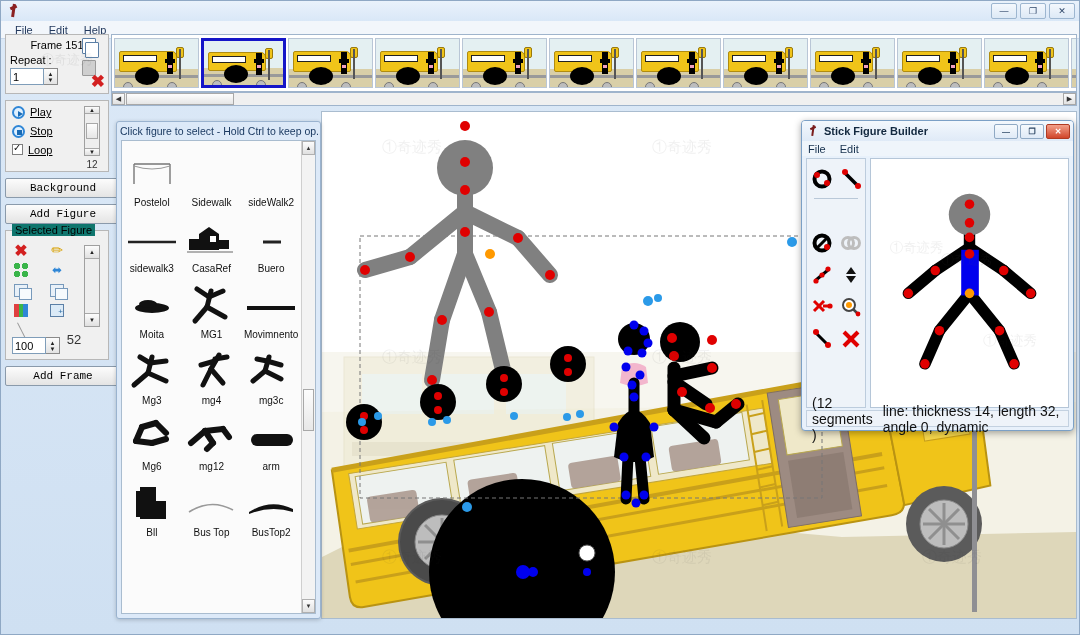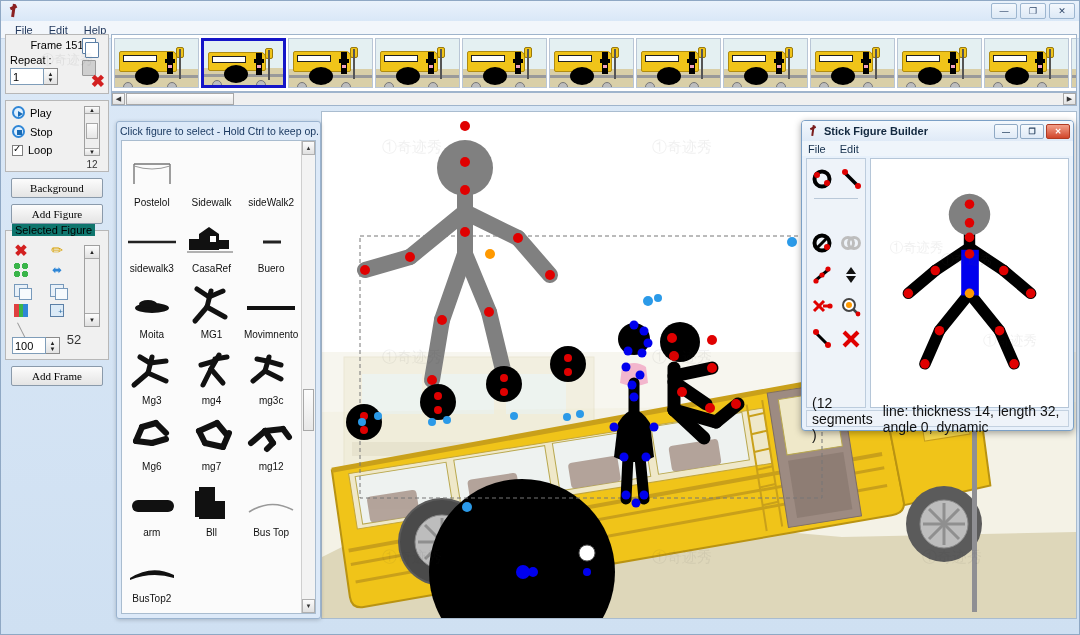--- a/index.html
+++ b/index.html
@@ -169,21 +169,21 @@
     width:14px; height:16px; background:#cfcfcf; border:1px solid #9a9a9a;
     margin-top: 6px; border-radius:1px;
   }
   .ico-x {
     position:absolute; right:3px; bottom:4px;
     color:#d32020; font-size:17px; font-weight:bold; line-height:14px;
     cursor: pointer;
   }
 
   .play-panel { height: 72px; padding: 5px 6px; }
-  .pl-row { display:flex; align-items:center; margin-bottom: 6px; }
+  .pl-row { display:flex; margin-bottom: 6px; text-decoration: underline; }
   .pl-circle {
     width:13px; height:13px; border-radius:50%;
     border:2px solid #2f86d6; margin-right:5px; position:relative;
     background:#dff0ff;
   }
   .pl-circle.play::after {
     content:""; position:absolute; left:4px; top:2.5px;
     border-left:5px solid #1a6bb5; border-top:3.5px solid transparent; border-bottom:3.5px solid transparent;
   }
   .pl-circle.stop::after {
@@ -210,24 +210,24 @@
   }
   .vs-btn.bot { border-bottom:none; border-top:1px solid #a8a8a8; }
   .vs-track { flex:1; background:#eee; }
   .vs-thumb { height:16px; margin:9px 1px; background:linear-gradient(#fdfdfd,#e6e6e6); border:1px solid #a8a8a8;}
   .vs-num {
     position:absolute; right:8px; bottom:1px; font-size:10px; color:#333;
     width:16px; text-align:center;
   }
 
   .btn {
-    display:block; width:92px; margin: 0 auto 6px auto; height: 20px;
+    display:block; width:116px; margin: 0 auto 6px auto; height: 20px;
     border:1px solid #8a9aab; border-radius:2px;
     background: linear-gradient(#fcfcfc,#e4e4e4);
-    font-size:11px; font-family:Liberation Serif, serif;
+    font-size:11px; font-family:Liberation Mono, monospace;
     cursor:pointer; color:#000;
   }
 
   .selfig {
     border:1px solid #b7b7b7; padding: 10px 5px 5px 5px; margin-bottom:6px;
     position:relative; background:#f0f0f0; height: 130px;
   }
   .selfig-legend {
     position:absolute; left:6px; top:-7px; background:#0f766e; padding:0 3px;
     font-size:11px; color:#000;
@@ -1039,34 +1039,20 @@
                   <path d="M26 26 L40 22"></path>
                 </g>
               </svg>
             </div>
             <div class="lib-lbl">Mg6</div>
           </div>
           <div class="lib-cell">
             <div class="lib-art">
               <svg width="52" height="44">
                 <g stroke="#111" stroke-width="6" fill="none" stroke-linecap="round">
-                  <path d="M14 14 L32 6"></path>
-                  <path d="M32 6 L42 18"></path>
-                  <path d="M14 14 L20 26"></path>
-                  <path d="M20 26 L38 30"></path>
-                  <path d="M38 30 L44 16"></path>
-                </g>
-              </svg>
-            </div>
-            <div class="lib-lbl">mg7</div>
-          </div>
-          <div class="lib-cell">
-            <div class="lib-art">
-              <svg width="52" height="44">
-                <g stroke="#111" stroke-width="6" fill="none" stroke-linecap="round">
                   <path d="M6 26 L20 14"></path>
                   <path d="M20 14 L38 12"></path>
                   <path d="M20 14 L28 26"></path>
                   <path d="M38 12 L44 20"></path>
                   <path d="M28 26 L22 32"></path>
                 </g>
               </svg>
             </div>
             <div class="lib-lbl">mg12</div>
           </div>

